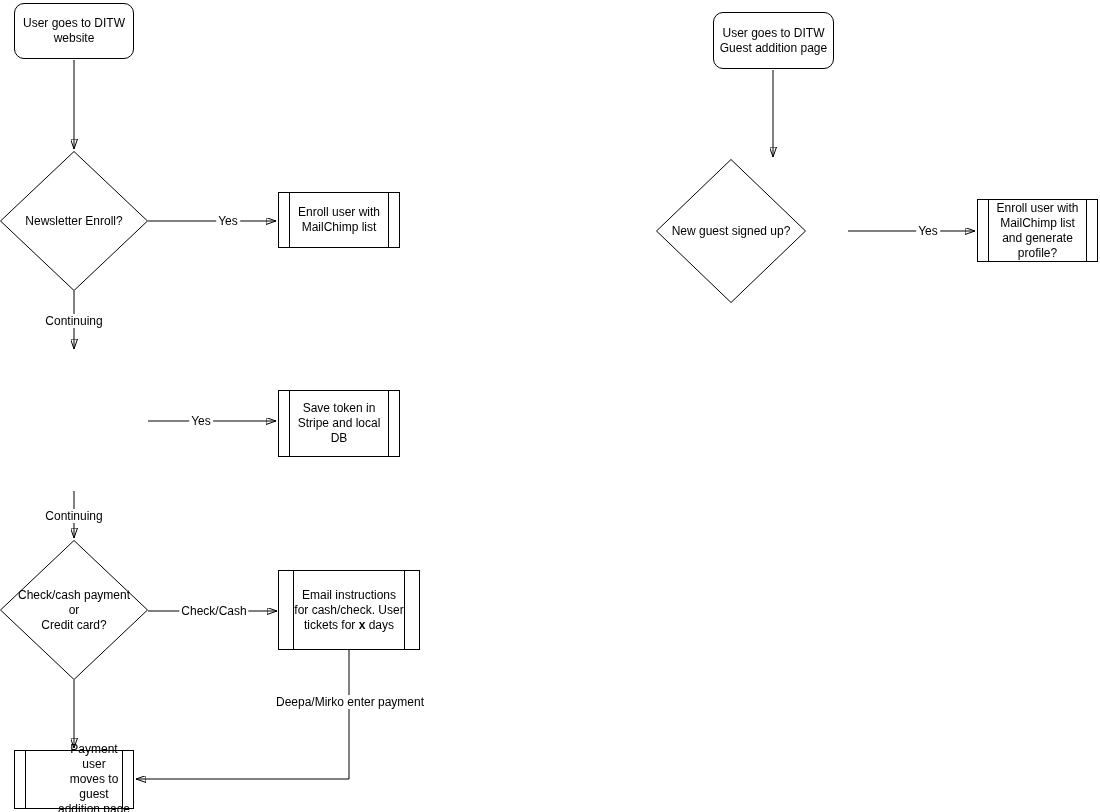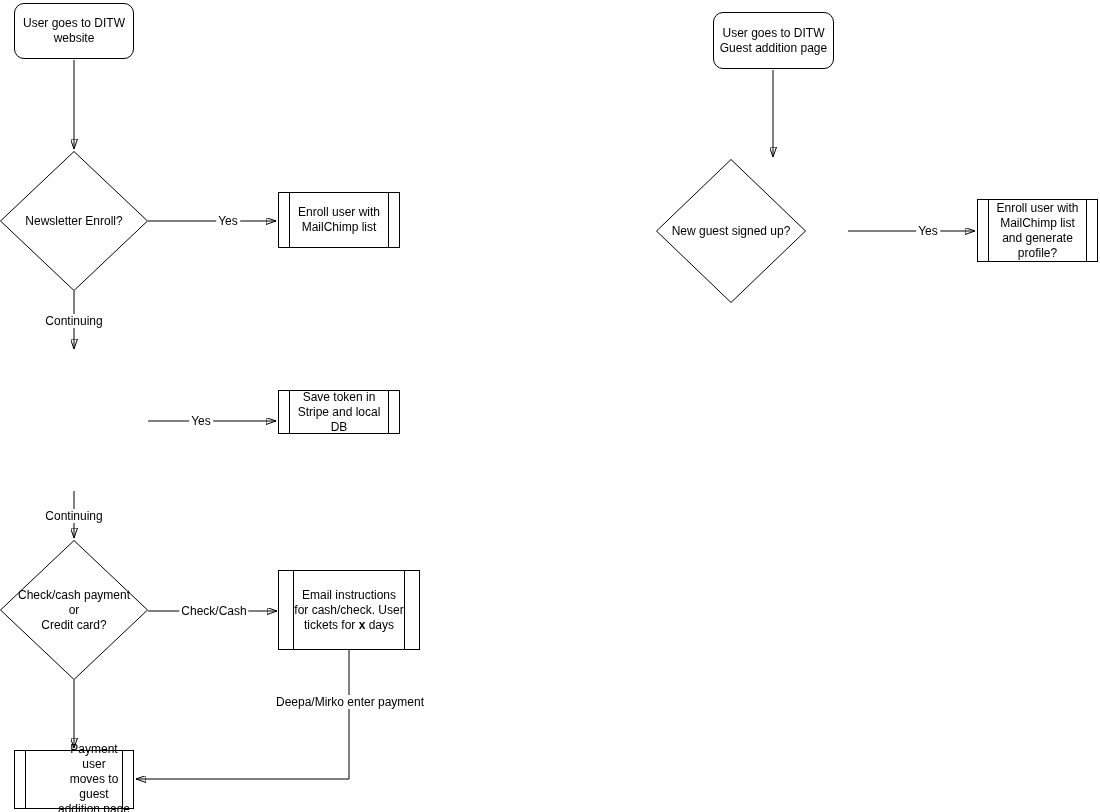--- a/index.html
+++ b/index.html
@@ -58,21 +58,21 @@
     z-index: 3;
   }
 
   .bold { font-weight: bold; }
 
   
   #n-start-left      { left: 14px;  top: 3px;   width: 120px; height: 56px; }
   #n-decision-1      { left: 0px;   top: 151px; width: 148px; height: 140px; }
   #n-process-1       { left: 278px; top: 192px; width: 122px; height: 56px; }
   #n-decision-2      { left: 0px;   top: 351px; width: 148px; height: 140px; }
-  #n-process-2       { left: 278px; top: 390px; width: 122px; height: 44px; justify-content: center; }
+  #n-process-2       { left: 278px; top: 390px; width: 122px; height: 67px; justify-content: center; }
   #n-decision-3      { left: 0px;   top: 540px; width: 148px; height: 140px; }
   #n-process-3       { left: 278px; top: 570px; width: 142px; height: 80px; }
   #n-process-4       { left: 14px;  top: 750px; width: 120px; height: 59px; padding-left: 40px; }
 
   
   #n-start-right     { left: 713px; top: 12px;  width: 121px; height: 57px; }
   #n-decision-r      { left: 656px; top: 159px; width: 150px; height: 144px; }
   #n-process-r       { left: 977px; top: 199px; width: 121px; height: 63px; }
 
   

